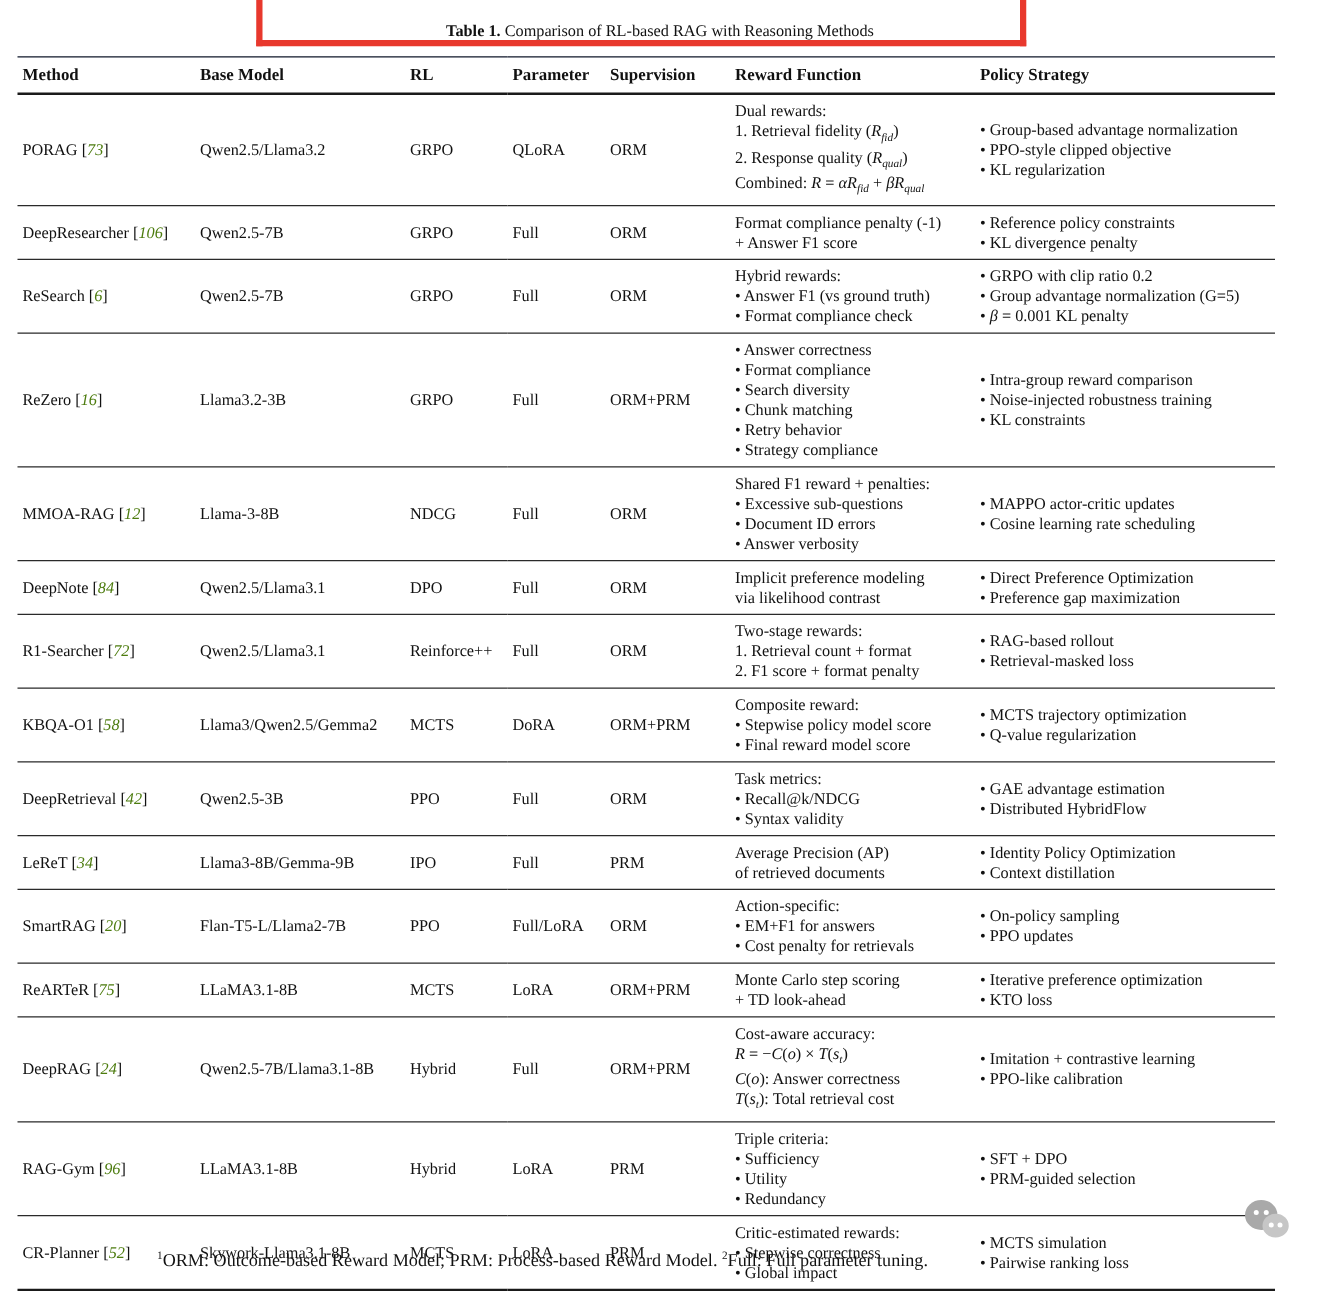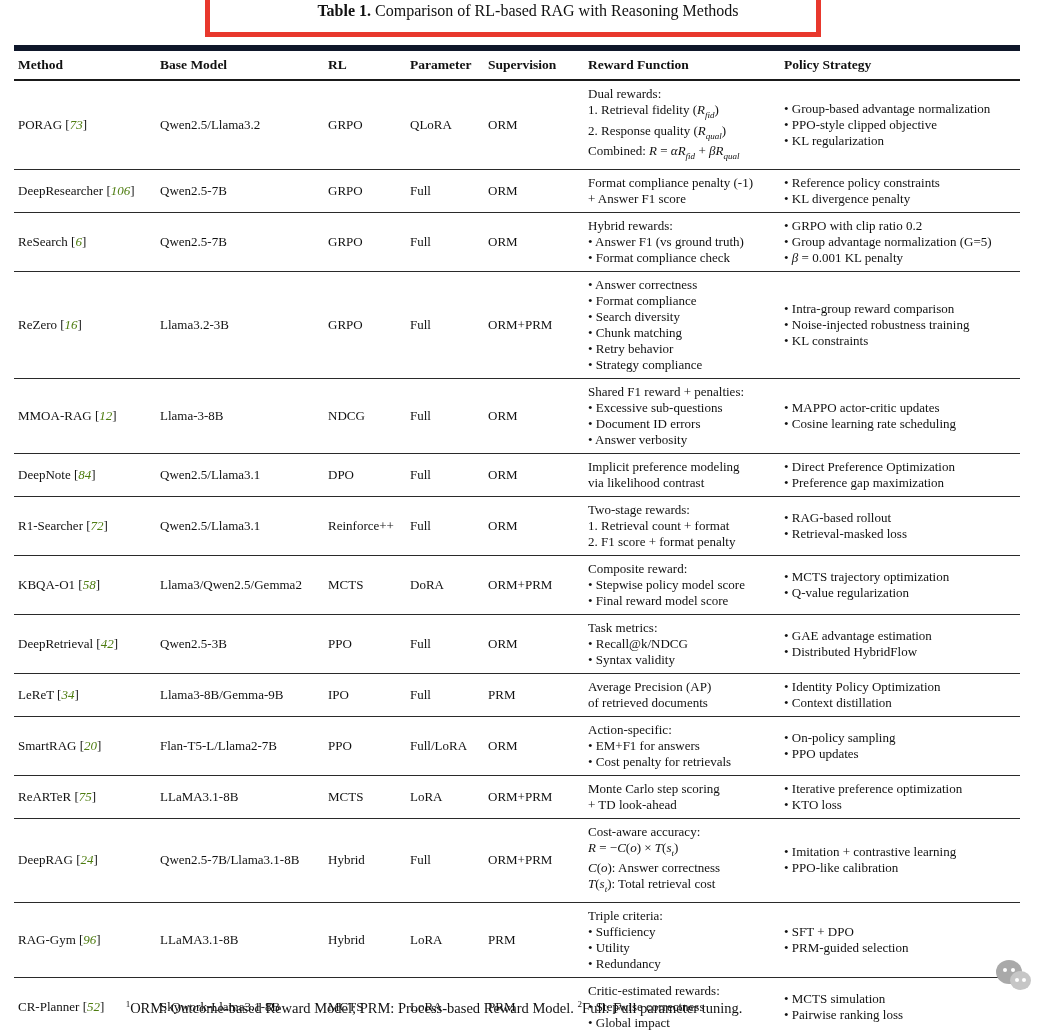--- a/index.html
+++ b/index.html
@@ -1,31 +1,31 @@
 <!DOCTYPE html>
 <html><head>
 <meta charset="utf-8">
 <style>
   html,body{margin:0;padding:0;background:#ffffff;}
   body{width:1056px;height:1033px;position:relative;overflow:hidden;
        font-family:"Liberation Serif",serif;color:#111;}
   
   .title-wrap{position:absolute;top:0;left:0;width:1056px;text-align:center;}
-  .title-line{position:relative;z-index:2;font-size:16px;padding-top:2px;}
+  .title-line{position:relative;z-index:2;font-size:13px;padding-top:17px;}
   .title-line b{font-weight:bold;}
   .red-box{position:absolute;left:205px;top:-8px;width:606px;height:40px;
            border-left:5px solid #e8382d;border-right:5px solid #e8382d;
            border-bottom:5px solid #e8382d;z-index:1;}
   
   table{border-collapse:collapse;table-layout:fixed;
         position:absolute;top:45px;left:14px;width:1006px;
         font-size:13px;line-height:16px;}
   col.c1{width:142px;} col.c2{width:168px;} col.c3{width:82px;}
   col.c4{width:78px;} col.c5{width:100px;} col.c6{width:196px;} col.c7{width:240px;}
-  thead tr{border-top:6px solid #0f172a;border-bottom:2px solid #1a1a1a;}
+  thead tr{border-top:1px solid #0f172a;border-bottom:2px solid #1a1a1a;}
   th{font-weight:bold;text-align:left;padding:6px 4px 6px 4px;font-size:13.5px;}
   tbody tr{border-bottom:1px solid #2a2a2a;}
   tbody tr:last-child{border-bottom:2px solid #1a1a1a;}
   td{vertical-align:middle;text-align:left;padding:5px 6px 5px 4px;}
   td .ln{white-space:nowrap;}
   .cite{color:#4d7c0f;font-style:italic;}
   sub{font-size:9px;font-style:italic;} sup{font-size:9px;}
   i{font-style:italic;}
   
   .footnote{position:absolute;top:999px;left:0;width:868px;text-align:center;

